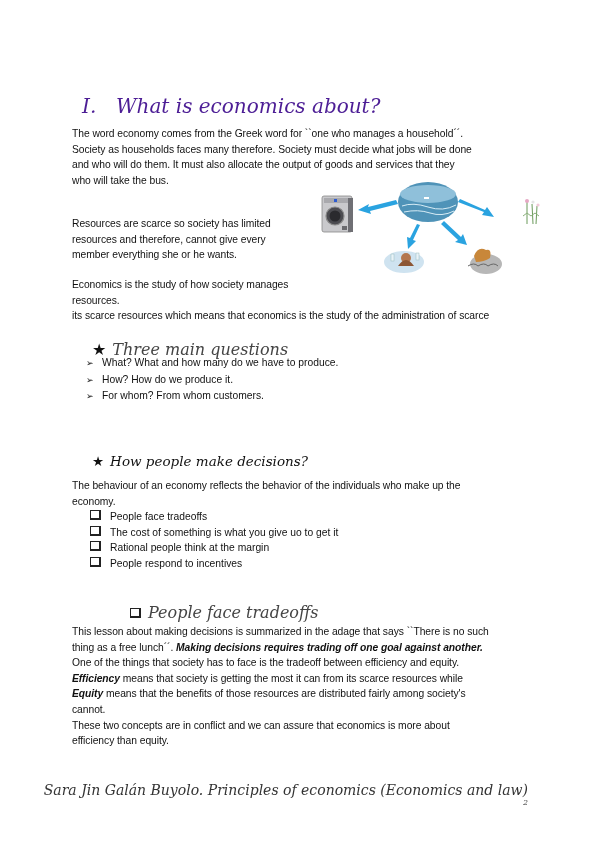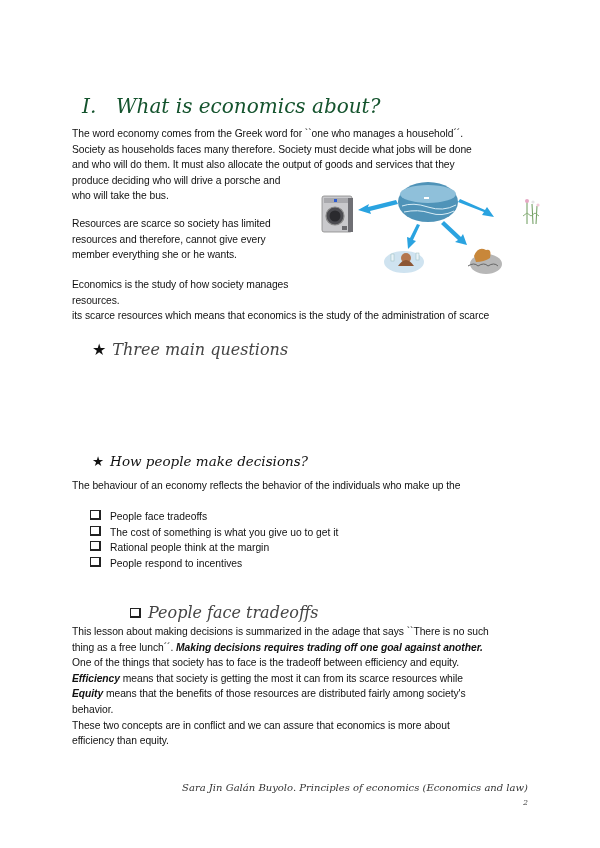--- a/index.html
+++ b/index.html
@@ -1,47 +1,46 @@
 <!DOCTYPE html>
 <html><head>
 <meta charset="utf-8">
 <style>
   html, body { margin:0; padding:0; background:#ffffff; }
   body { width:600px; height:848px; position:relative; overflow:hidden; font-family:"Liberation Sans", sans-serif; color:#111; }
   .page { position:absolute; left:0; top:0; width:600px; height:848px; background:#fff; }
   .p { position:absolute; left:72px; font-size:10.3px; line-height:15.6px; color:#111; letter-spacing:-0.05px; }
   .hand { font-family:"DejaVu Serif", serif; font-style:italic; }
-  .h1 { position:absolute; left:82px; top:94px; font-size:20px; color:#14532d; }
+  .h1 { position:absolute; left:82px; top:94px; font-size:20px; color:#4c1d95; }
   .h1 .num { display:inline-block; width:34px; }
   .h2 { position:absolute; font-size:16px; color:#444; }
   .h2big { font-size:13.5px; color:#111; }
   .star { font-style:normal; font-family:"DejaVu Sans", sans-serif; color:#111; margin-right:6px; }
   ul.arrow { position:absolute; left:86px; margin:0; padding:0; list-style:none; font-size:10.3px; line-height:15.6px; }
   ul.arrow li::before { content:"\27A2"; display:inline-block; width:16px; font-size:9px; }
   ul.box { position:absolute; left:90px; margin:0; padding:0; list-style:none; font-size:10.3px; line-height:15.6px; }
   .boxmark { display:inline-block; width:8px; height:7px; border:1px solid #222; border-right-width:2px; border-bottom-width:2px; margin-right:9px; vertical-align:0px; }
   b i, .bi { font-weight:bold; font-style:italic; }
-  .footer { position:absolute; right:72px; top:782px; font-size:10px; color:#333; text-align:right; }
+  .footer { position:absolute; right:72px; top:782px; font-size:14px; color:#333; text-align:right; }
   .pagenum { position:absolute; right:72px; top:798px; font-size:8px; color:#333; }
   .figure { position:absolute; left:318px; top:180px; width:232px; height:96px; }
 </style>
 </head>
 <body>
 
 <div class="page">
 
   <div class="h1 hand">
     <span class="num">I.</span><span>What is economics about?</span>
   </div>
 
   <div class="p" style="top:126px;">
     <div>The word economy comes from the Greek word for ``one who manages a household´´.</div>
     <div>Society as households faces many therefore. Society must decide what jobs will be done</div>
     <div>and who will do them. It must also allocate the output of goods and services that they</div>
-    <div>produce deciding who will drive a porsche and</div>
     <div>who will take the bus.</div>
   </div>
 
   <div class="p" style="top:216px;">
     <div>Resources are scarce so society has limited</div>
     <div>resources and therefore, cannot give every</div>
     <div>member everything she or he wants.</div>
   </div>
 
   <div class="p" style="top:277px;">
@@ -100,43 +99,49 @@
         <ellipse cx="168" cy="84" rx="16" ry="10" fill="#b7b7b7"></ellipse>
         <path d="M156 76 Q160 66 168 70 Q174 68 172 78 Q166 82 158 82 Z" fill="#c8873a"></path>
         <path d="M150 86 q6 -4 10 0 q6 -4 10 0 q6 -4 10 0" stroke="#666" stroke-width="1" fill="none"></path>
       </g>
     </svg>
   </div>
 
   <div class="h2 hand" style="left:92px; top:340px;">
     <span class="star">★</span><span>Three main questions</span>
   </div>
+  <ul class="arrow" style="top:355px;">
+    <li>What? What and how many do we have to produce.</li>
+    <li>How? How do we produce it.</li>
+    <li>For whom? From whom customers.</li>
+  </ul>
 
   <div class="h2 hand h2big" style="left:92px; top:453px;">
     <span class="star">★</span><span>How people make decisions?</span>
   </div>
   <div class="p" style="top:478px;">
     <div>The behaviour of an economy reflects the behavior of the individuals who make up the</div>
+    <div>economy.</div>
   </div>
   <ul class="box" style="top:509px;">
     <li><span class="boxmark"></span><span>People face tradeoffs</span></li>
     <li><span class="boxmark"></span><span>The cost of something is what you give uo to get it</span></li>
     <li><span class="boxmark"></span><span>Rational people think at the margin</span></li>
     <li><span class="boxmark"></span><span>People respond to incentives</span></li>
   </ul>
 
   <div class="h2 hand" style="left:130px; top:603px;">
     <span class="boxmark" style="margin-right:7px;"></span><span>People face tradeoffs</span>
   </div>
   <div class="p" style="top:624px;">
     <div>This lesson about making decisions is summarized in the adage that says ``There is no such</div>
     <div><span>thing as a free lunch´´. </span><span class="bi">Making decisions requires trading off one goal against another.</span></div>
     <div>One of the things that society has to face is the tradeoff between efficiency and equity.</div>
     <div><span class="bi">Efficiency</span><span> means that society is getting the most it can from its scarce resources while</span></div>
     <div><span class="bi">Equity</span><span> means that the benefits of those resources are distributed fairly among society's</span></div>
-    <div>behavior.</div>
+    <div>cannot.</div>
     <div>These two concepts are in conflict and we can assure that economics is more about</div>
     <div>efficiency than equity.</div>
   </div>
 
   <div class="footer hand">Sara Jin Galán Buyolo. Principles of economics (Economics and law)</div>
   <div class="pagenum hand">2</div>
 </div>
 
 </body></html>

